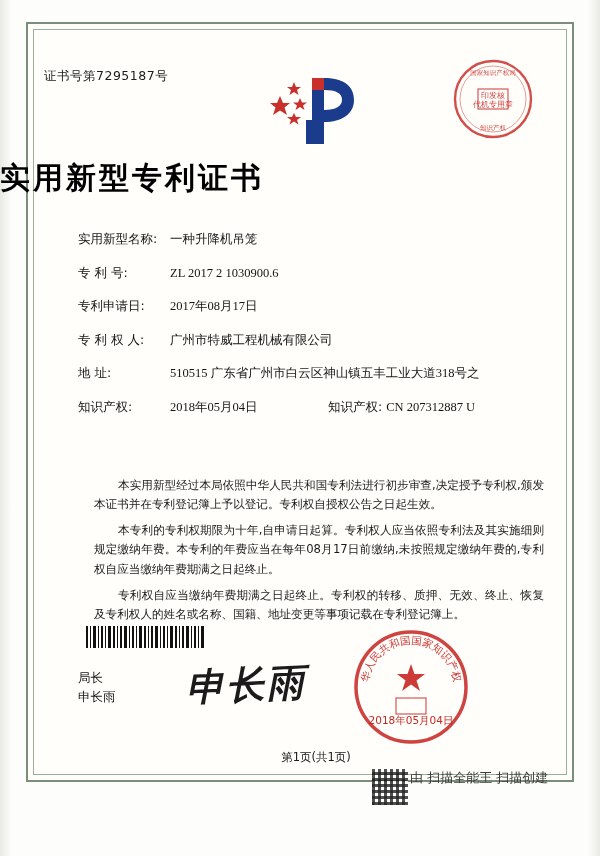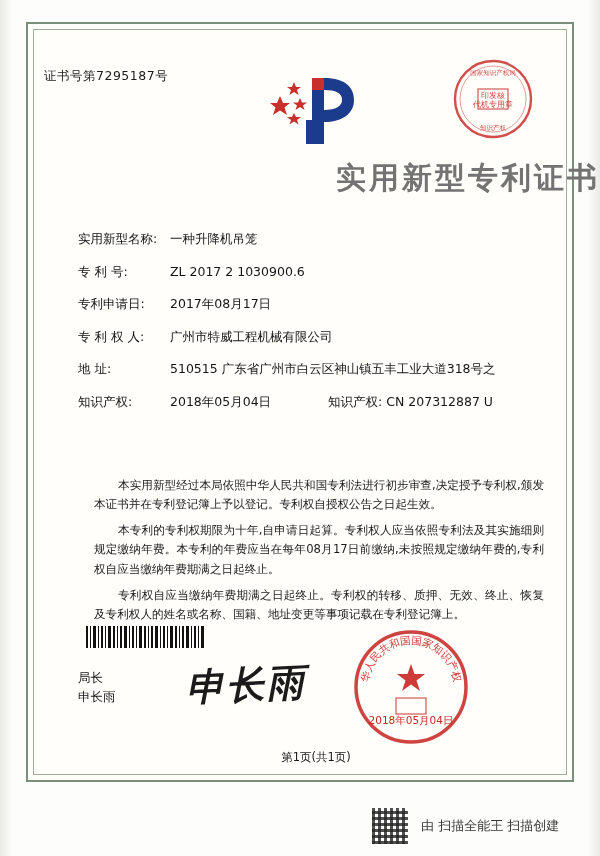--- a/index.html
+++ b/index.html
@@ -74,25 +74,25 @@
     width: 82px;
     height: 82px;
   }
 
   
   .cert-title {
     position: absolute;
     left: 0;
     top: 158px;
     width: 600px;
-    text-align: right;
+    text-align: left;
     font-size: 30px;
     font-weight: bold;
     letter-spacing: 3px;
-    color: #737373;
+    color: #000000;
   }
 
   
   .fields {
     position: absolute;
     left: 78px;
     top: 230px;
     width: 450px;
   }
   .field-row {
@@ -102,20 +102,21 @@
     margin-bottom: 15px;
     white-space: nowrap;
   }
   .field-label {
     display: inline-block;
     color: #151515;
   }
   .field-label.w4 { width: 92px; letter-spacing: 0px; }
   .field-value {
     display: inline-block;
+    font-family: Liberation Serif, serif;
   }
 
   .row-dual {
     position: relative;
   }
   .dual-right {
     position: absolute;
     left: 250px;
     top: 0;
     font-size: 12.5px;
@@ -199,26 +200,26 @@
     width: 600px;
     text-align: center;
     font-size: 11.5px;
     color: #1a1a1a;
   }
 
   
   .scan-footer {
     position: absolute;
     left: 372px;
-    top: 806px;
+    top: 769px;
     width: 210px;
     height: 40px;
     display: flex;
-    align-items: center;
-    gap: 13px;
+    align-items: flex-start;
+    gap: 2px;
   }
   .qr {
     width: 36px;
     height: 36px;
     background:
       repeating-linear-gradient(90deg, #333 0 3px, #fff 3px 6px),
       repeating-linear-gradient(0deg, #333 0 3px, #fff 3px 6px);
     background-blend-mode: multiply;
     opacity: .85;
     flex: 0 0 auto;

